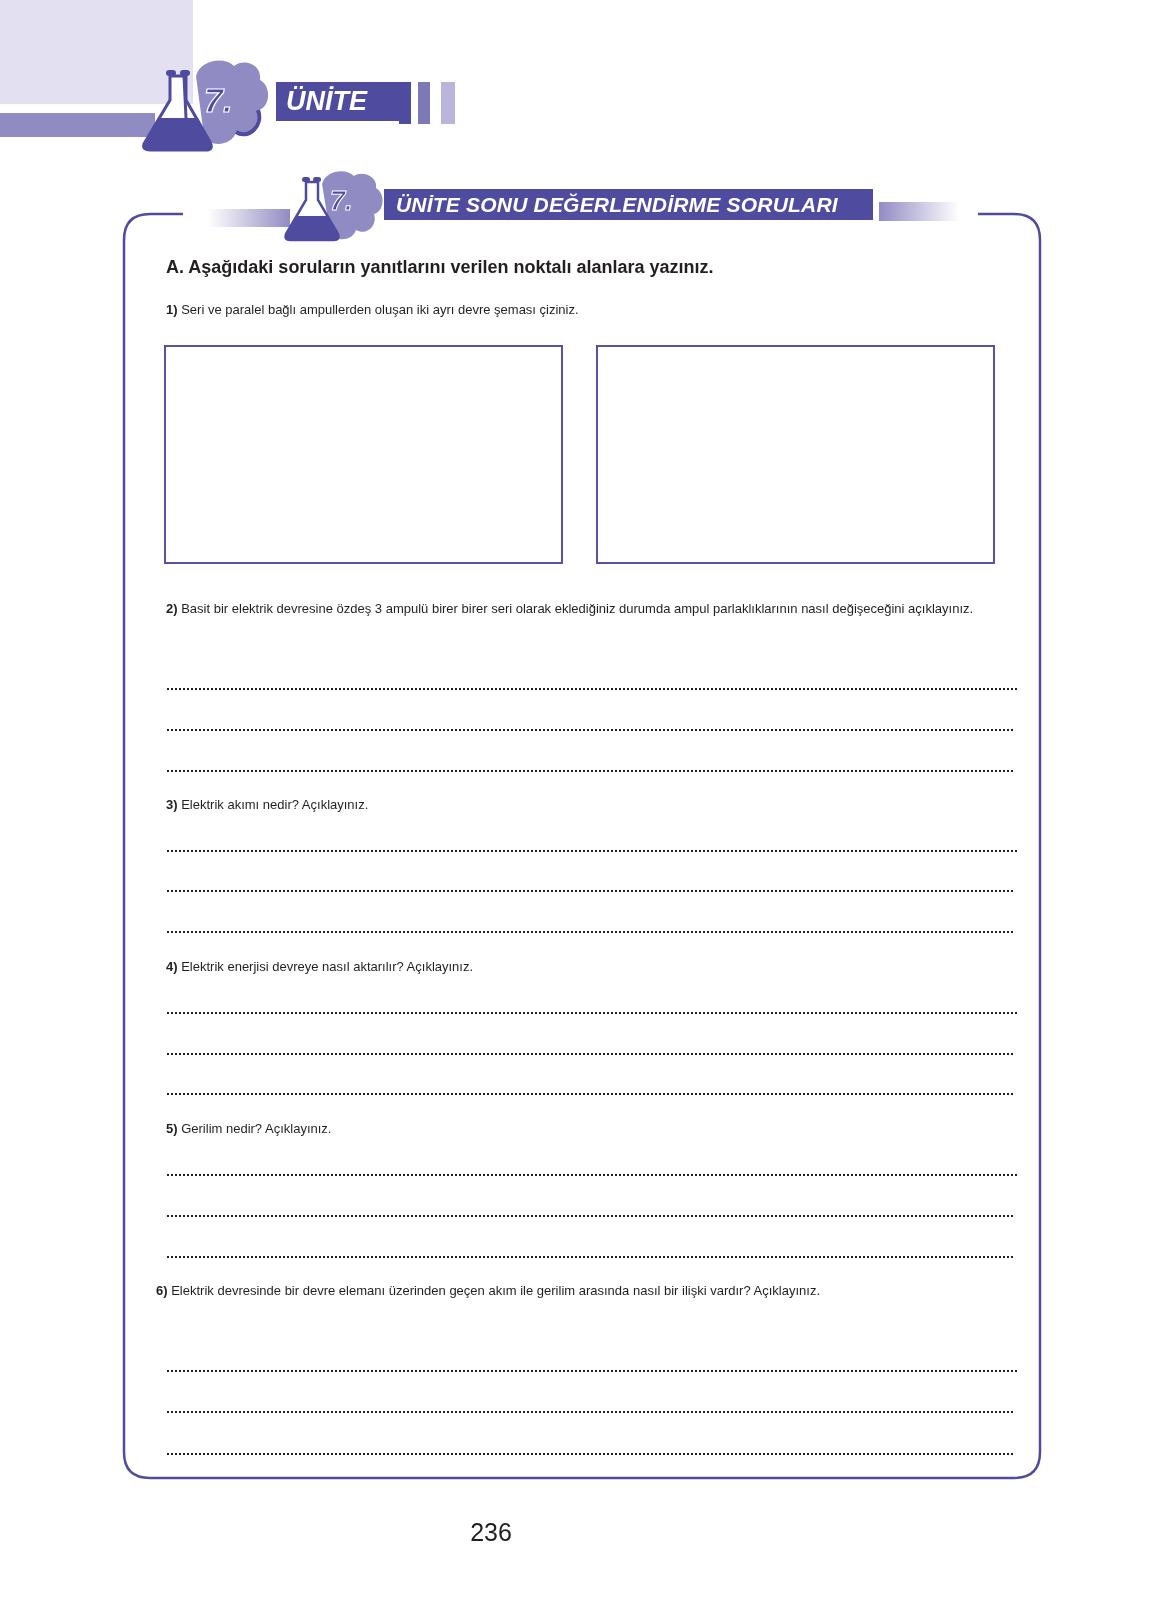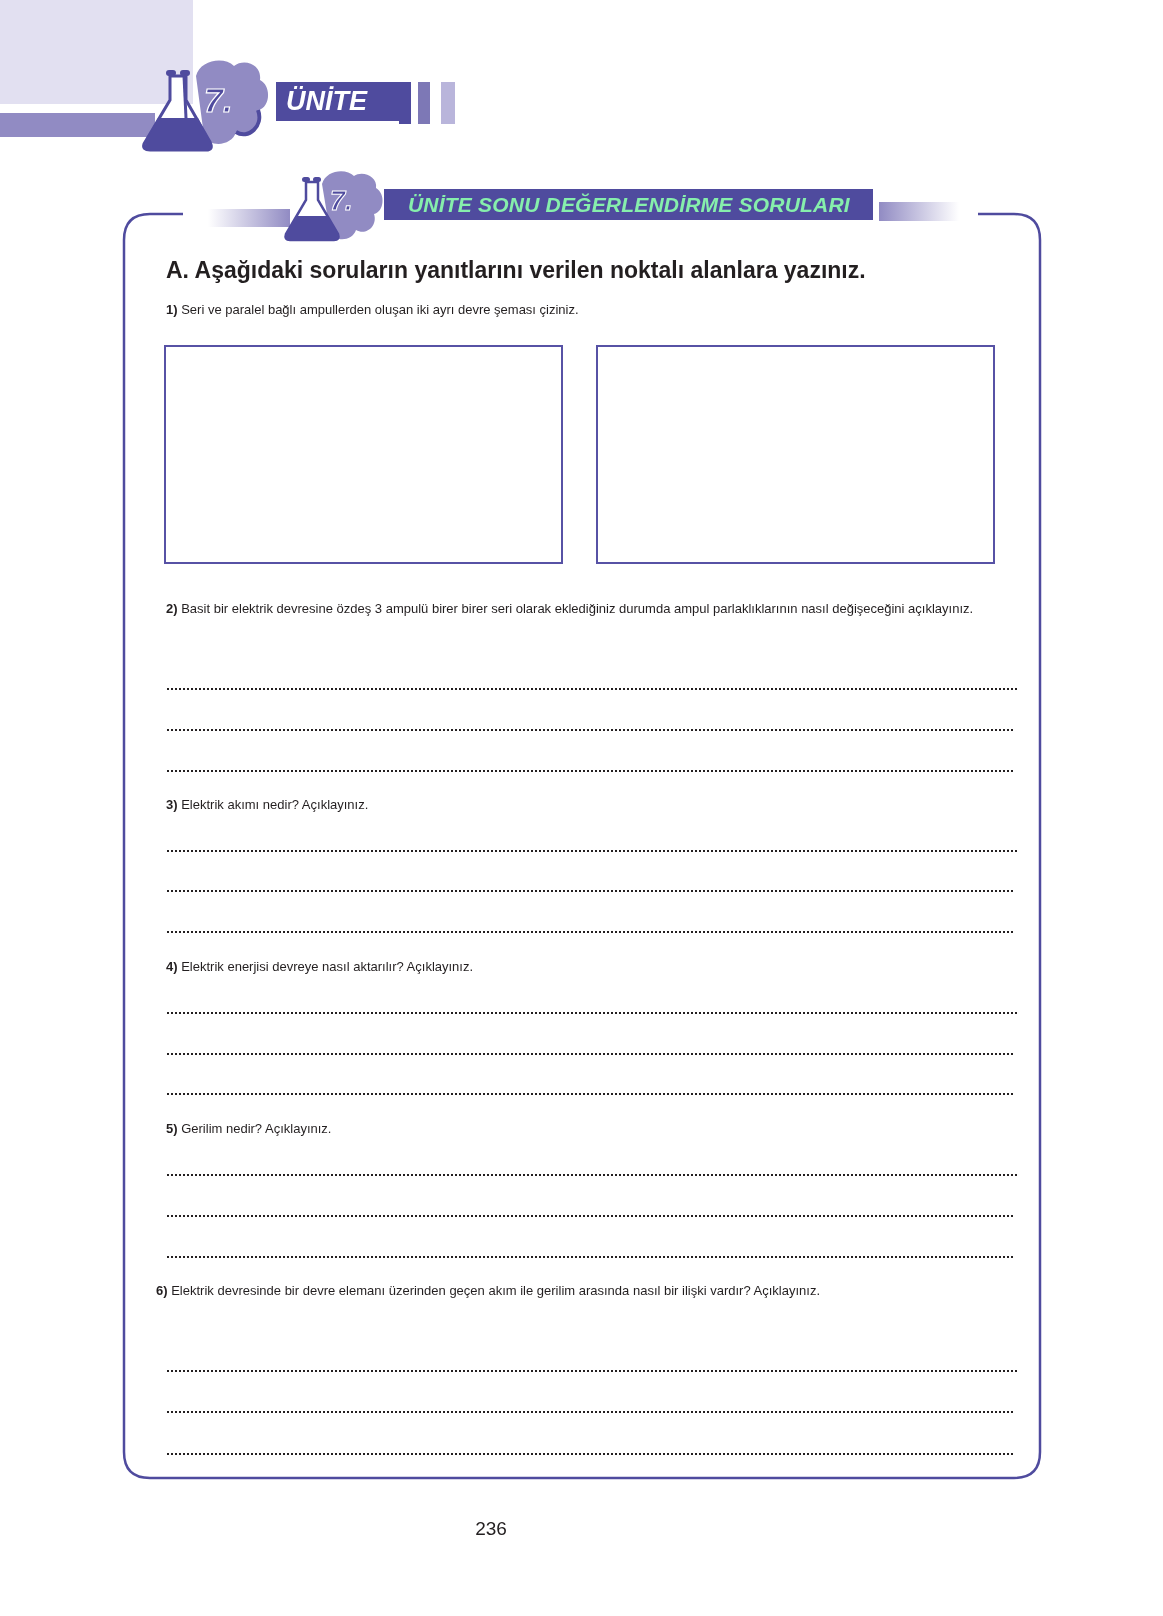--- a/index.html
+++ b/index.html
@@ -17,40 +17,40 @@
     .bar2 { left:418px; top:82px; width:12px; height:42px; background:#7d78b6; }
     .bar3 { left:441px; top:82px; width:14px; height:42px; background:#b9b5db; }
 
     .flask { left:140px; top:56px; }
     .cloud-num { font-weight:bold; font-style:italic; fill:#4f4b9e; }
 
     
     .sec-fade-left { left:208px; top:209px; width:82px; height:18px;
                      background:linear-gradient(to right, rgba(145,139,195,0), #918bc3); }
     .sec-banner { left:384px; top:189px; width:489px; height:31px; background:#4f4b9e;
-                  color:#86efac; font-weight:bold; font-style:italic; font-size:21px;
-                  line-height:31px; padding-left:24px; box-sizing:border-box; letter-spacing:0.2px; }
+                  color:#ffffff; font-weight:bold; font-style:italic; font-size:21px;
+                  line-height:31px; padding-left:12px; box-sizing:border-box; letter-spacing:0.2px; }
     .sec-fade-right { left:879px; top:202px; width:80px; height:19px;
                       background:linear-gradient(to right, #918bc3, rgba(145,139,195,0)); }
 
     
     .frame { left:0; top:0; }
 
     
-    .instr { left:166px; top:257px; font-weight:bold; font-size:23px; }
+    .instr { left:166px; top:257px; font-weight:bold; font-size:18px; }
     .q { font-size:13px; line-height:32px; }
     .qnum { font-weight:bold; }
 
     .draw-box { border:2px solid #5752a5; background:#fff; box-sizing:border-box; }
 
     .dots { left:166px; width:853px; height:2px;
             background-image:radial-gradient(circle, #231f20 0.9px, transparent 1.1px);
             background-size:4px 2px; background-repeat:repeat-x; }
 
-    .page-num { left:0; width:982px; text-align:center; top:1518px; font-size:19px; }
+    .page-num { left:0; width:982px; text-align:center; top:1518px; font-size:25px; }
   </style>
 </head>
 <body>
 
 <div class="abs top-block"></div>
 <div class="abs top-band"></div>
 
 <svg class="abs flask" width="140" height="100" viewBox="0 0 140 100">
 
   <path d="M56 20 C60 4 84 0 94 10 C104 2 122 8 120 24 C132 30 130 52 118 54 C124 70 108 84 96 76 C92 90 70 92 64 80 Z" fill="#918bc3"></path>

